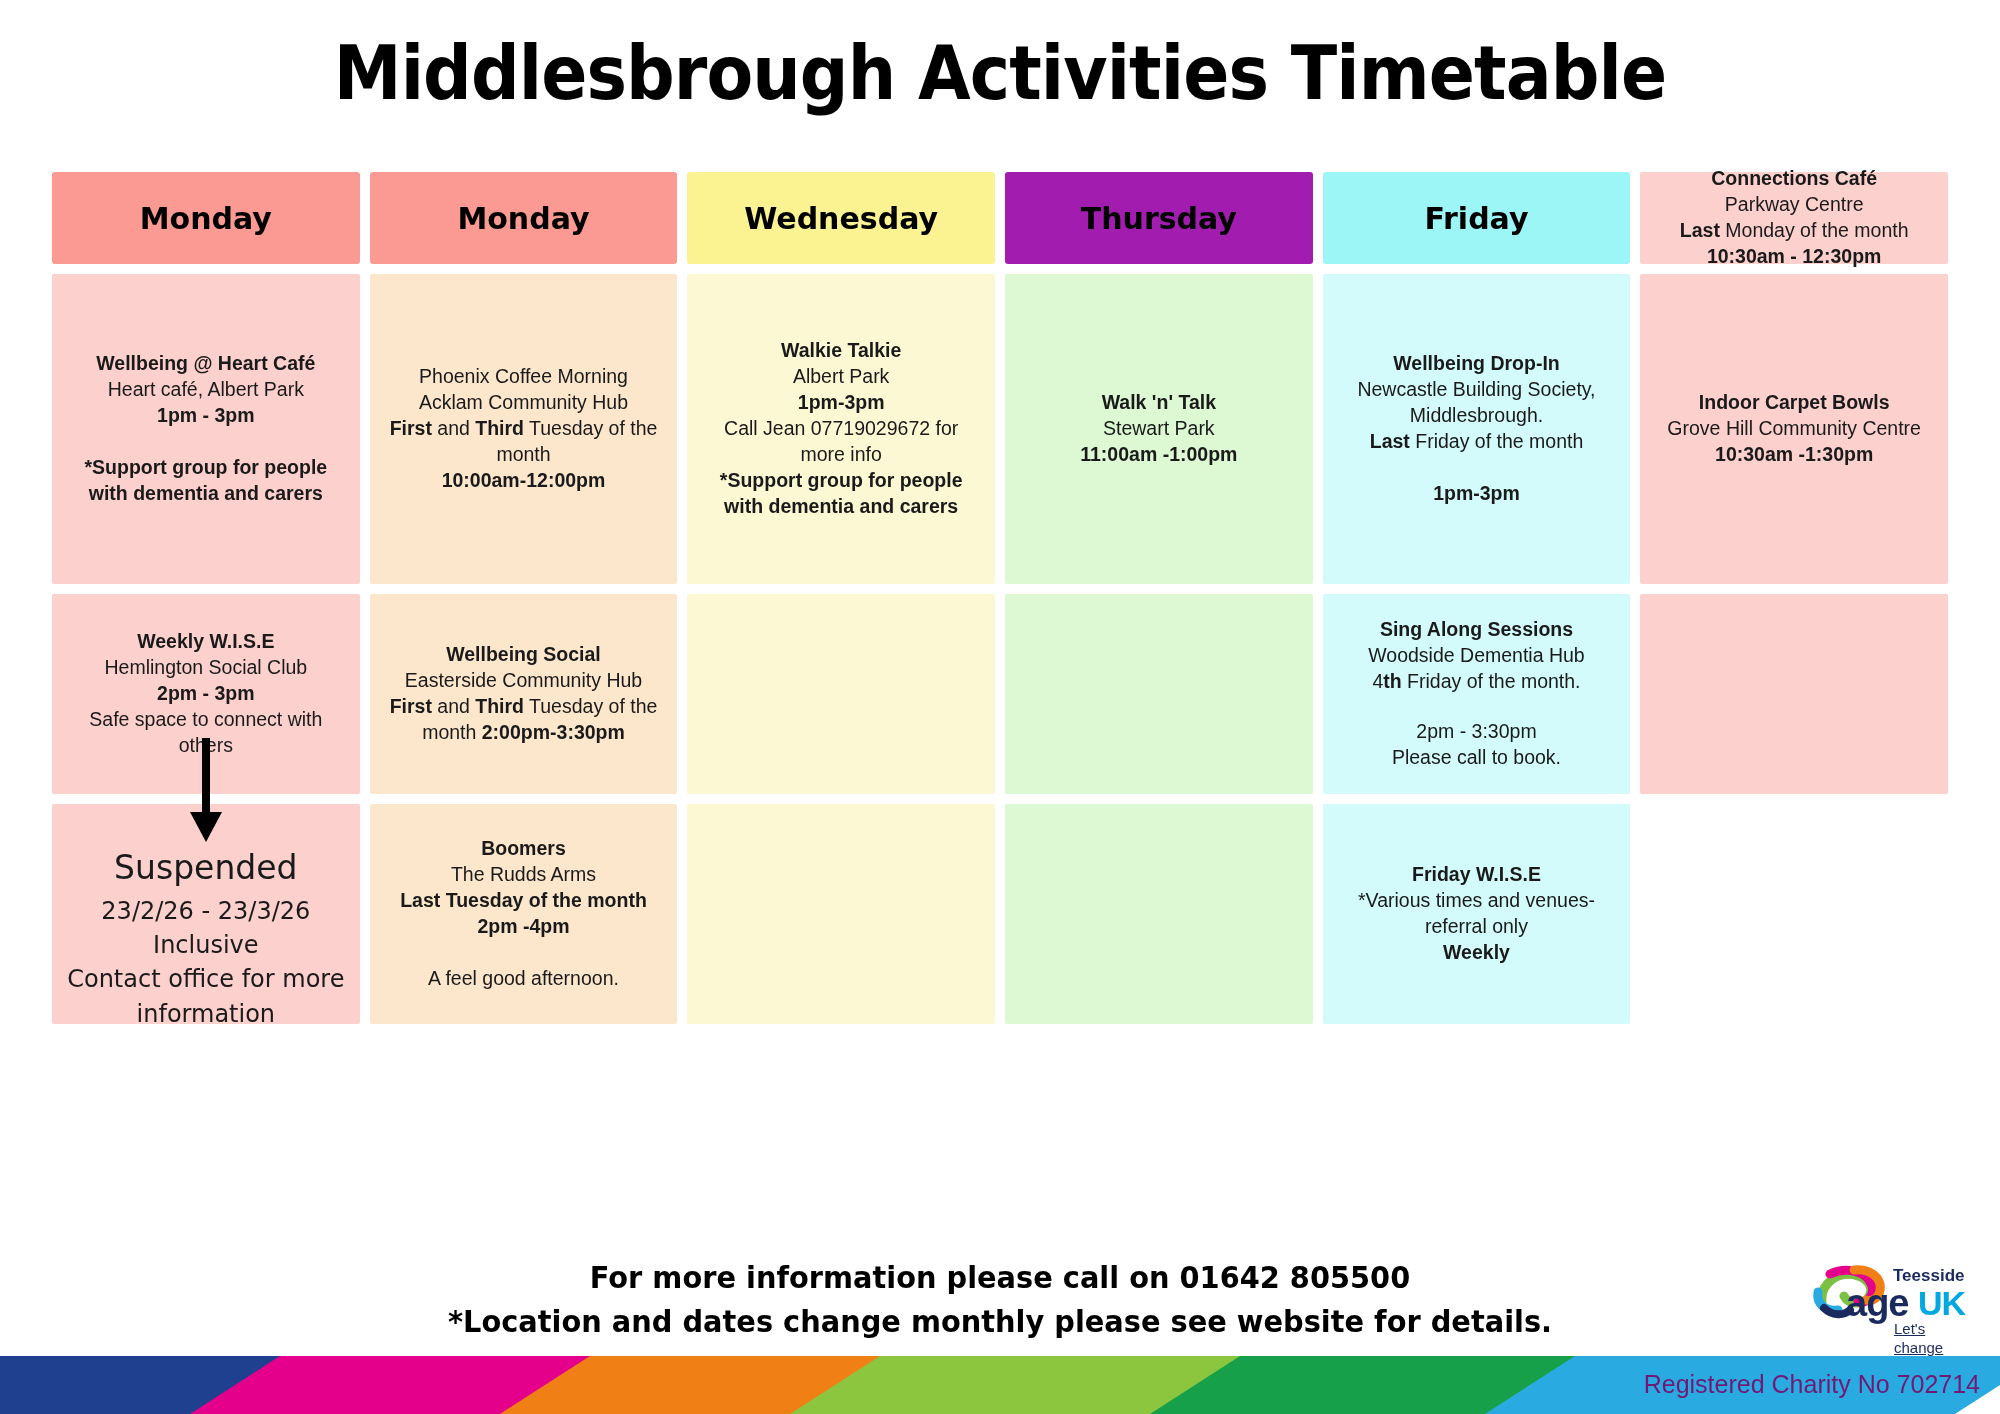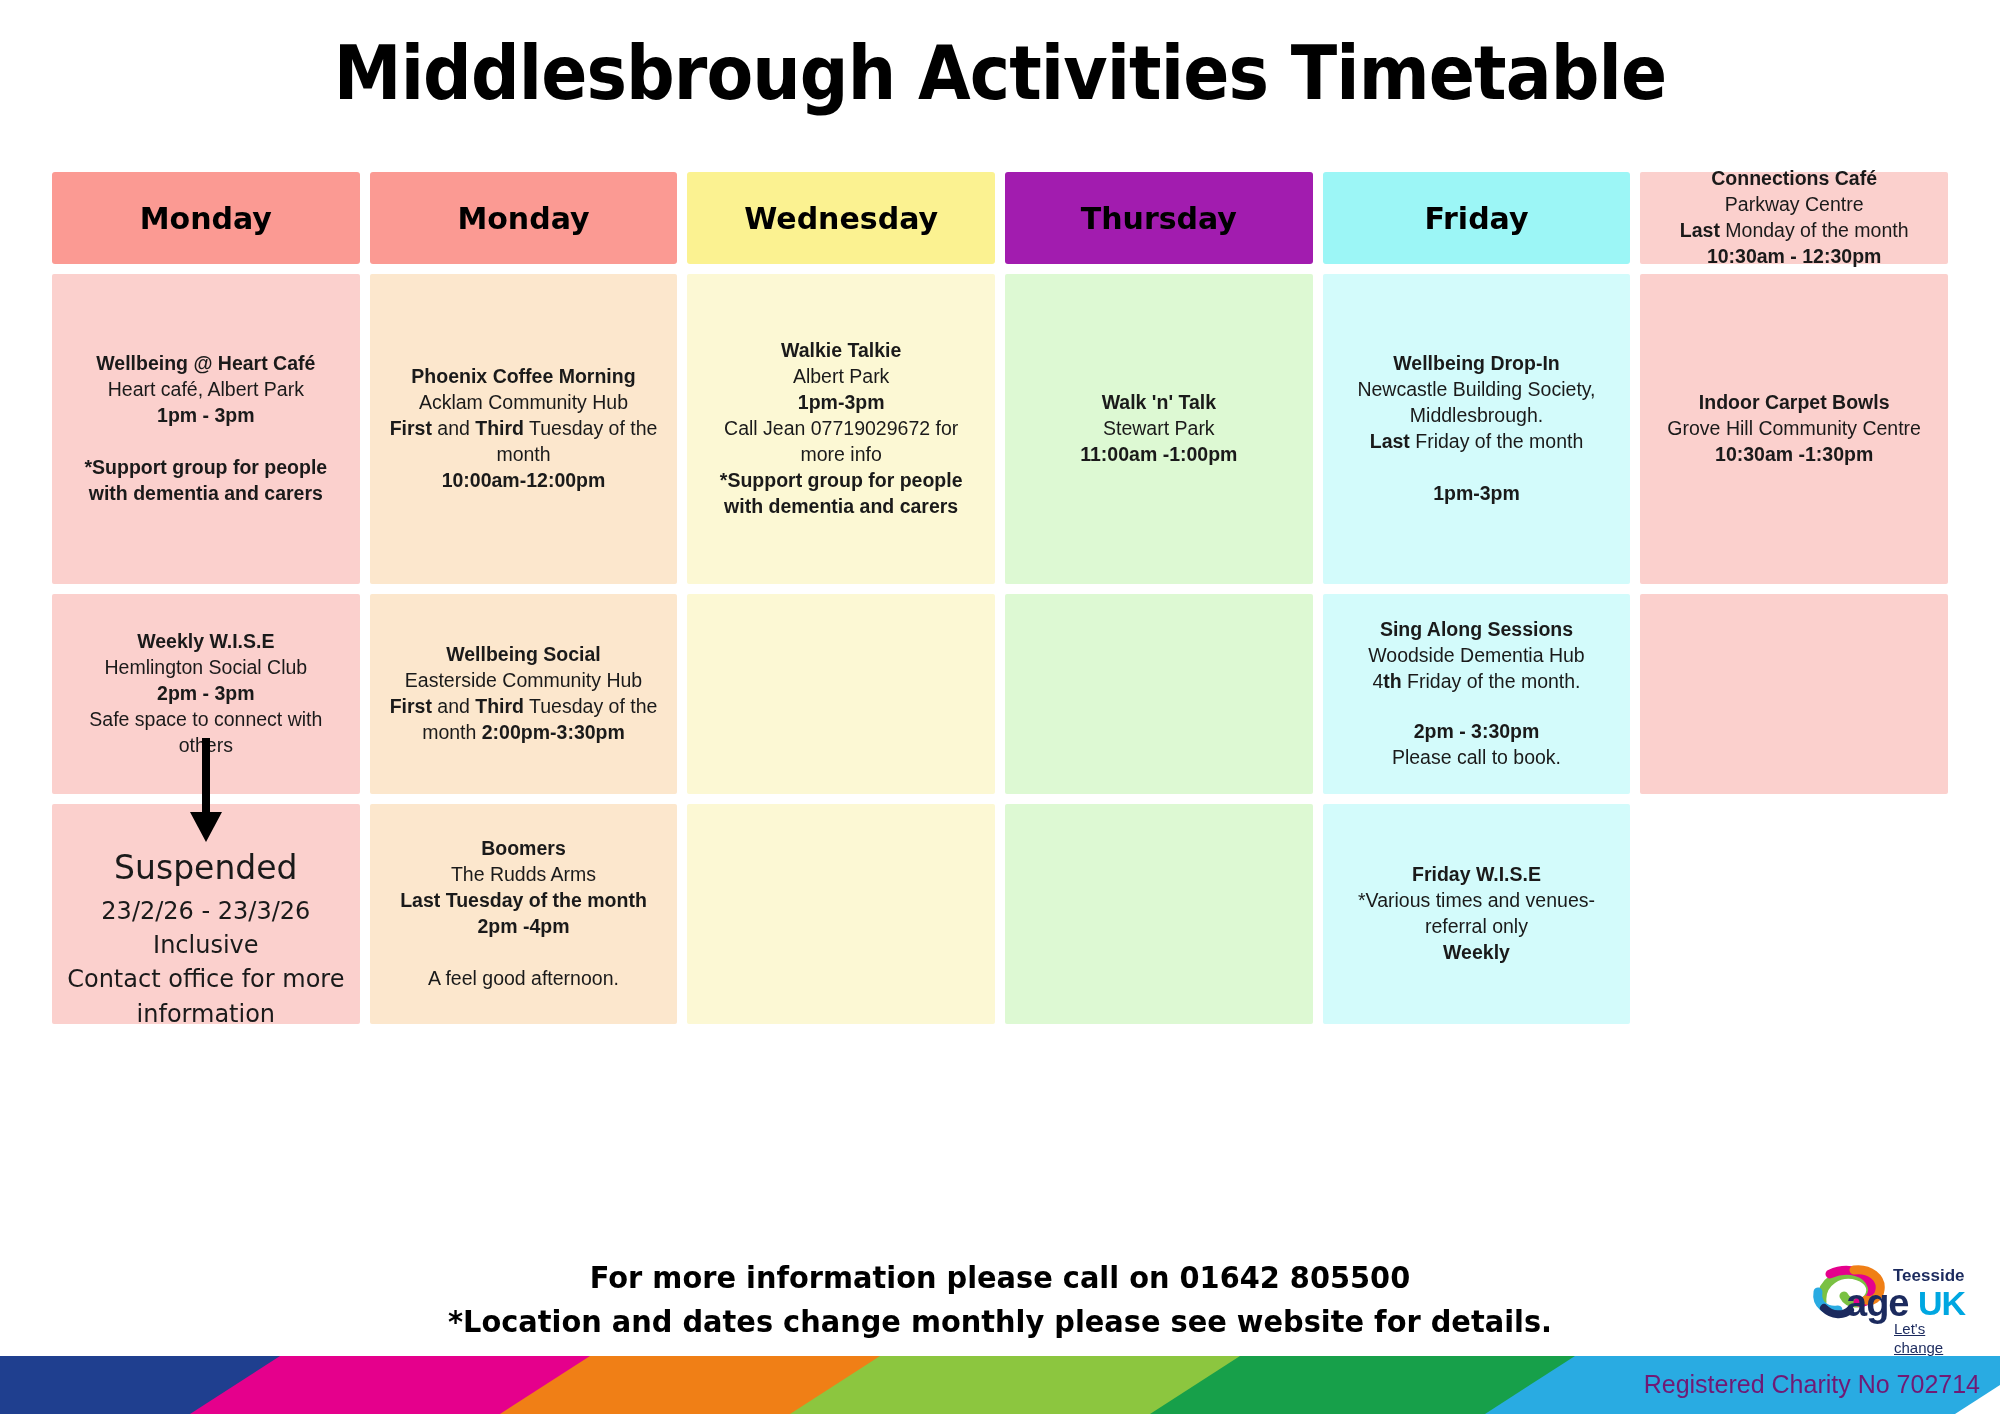--- a/index.html
+++ b/index.html
@@ -196,21 +196,21 @@
         <span class="ln" style="font-weight: 700;">10:30am - 12:30pm</span>
       </div>
       <div class="cell c-pink">
         <span class="ln" style="font-weight: 700;">Wellbeing @ Heart Café</span>
         <span class="ln">Heart café, Albert Park</span>
         <span class="ln" style="font-weight: 700;">1pm - 3pm</span>
         <span class="ln blank-line">&nbsp;</span>
         <span class="ln" style="font-weight: 700;">*Support group for people with dementia and carers</span>
       </div>
       <div class="cell c-orange">
-        <span class="ln" style="font-weight: 700;">Phoenix Coffee Morning</span>
+        <span class="ln" style="font-weight: 400;">Phoenix Coffee Morning</span>
         <span class="ln">Acklam Community Hub</span>
         <span class="ln"><b>First</b> and <b>Third</b> Tuesday of the month</span>
         <span class="ln" style="font-weight: 700;">10:00am-12:00pm</span>
       </div>
       <div class="cell c-yellow">
         <span class="ln" style="font-weight: 700;">Walkie Talkie</span>
         <span class="ln">Albert Park</span>
         <span class="ln" style="font-weight: 700;">1pm-3pm</span>
         <span class="ln">Call Jean 07719029672 for more info</span>
         <span class="ln" style="font-weight: 700;">*Support group for people with dementia and carers</span>
@@ -246,21 +246,21 @@
         <span class="ln" style="font-weight: 700;">Wellbeing Social</span>
         <span class="ln">Easterside Community Hub</span>
         <span class="ln"><b>First</b> and <b>Third</b> Tuesday of the month <b>2:00pm-3:30pm</b></span>
       </div>
       <div class="cell c-yellow"></div>
       <div class="cell c-green"></div>
       <div class="cell c-cyan">
         <span class="ln" style="font-weight: 700;">Sing Along Sessions</span>
         <span class="ln">Woodside Dementia Hub</span>
         <span class="ln">4<b>th</b> Friday of the month.</span>
-        <span class="ln" style="font-weight: 700; margin-top: 24px;">2pm - 3:30pm</span>
+        <span class="ln" style="font-weight: 400; margin-top: 24px;">2pm - 3:30pm</span>
         <span class="ln">Please call to book.</span>
       </div>
       <div class="cell c-pink"></div>
       <div class="cell c-pink suspended">
         <span class="ln big">Suspended</span>
         <span class="ln">23/2/26 - 23/3/26</span>
         <span class="ln">Inclusive</span>
         <span class="ln">Contact office for more information</span>
       </div>
       <div class="cell c-orange">

